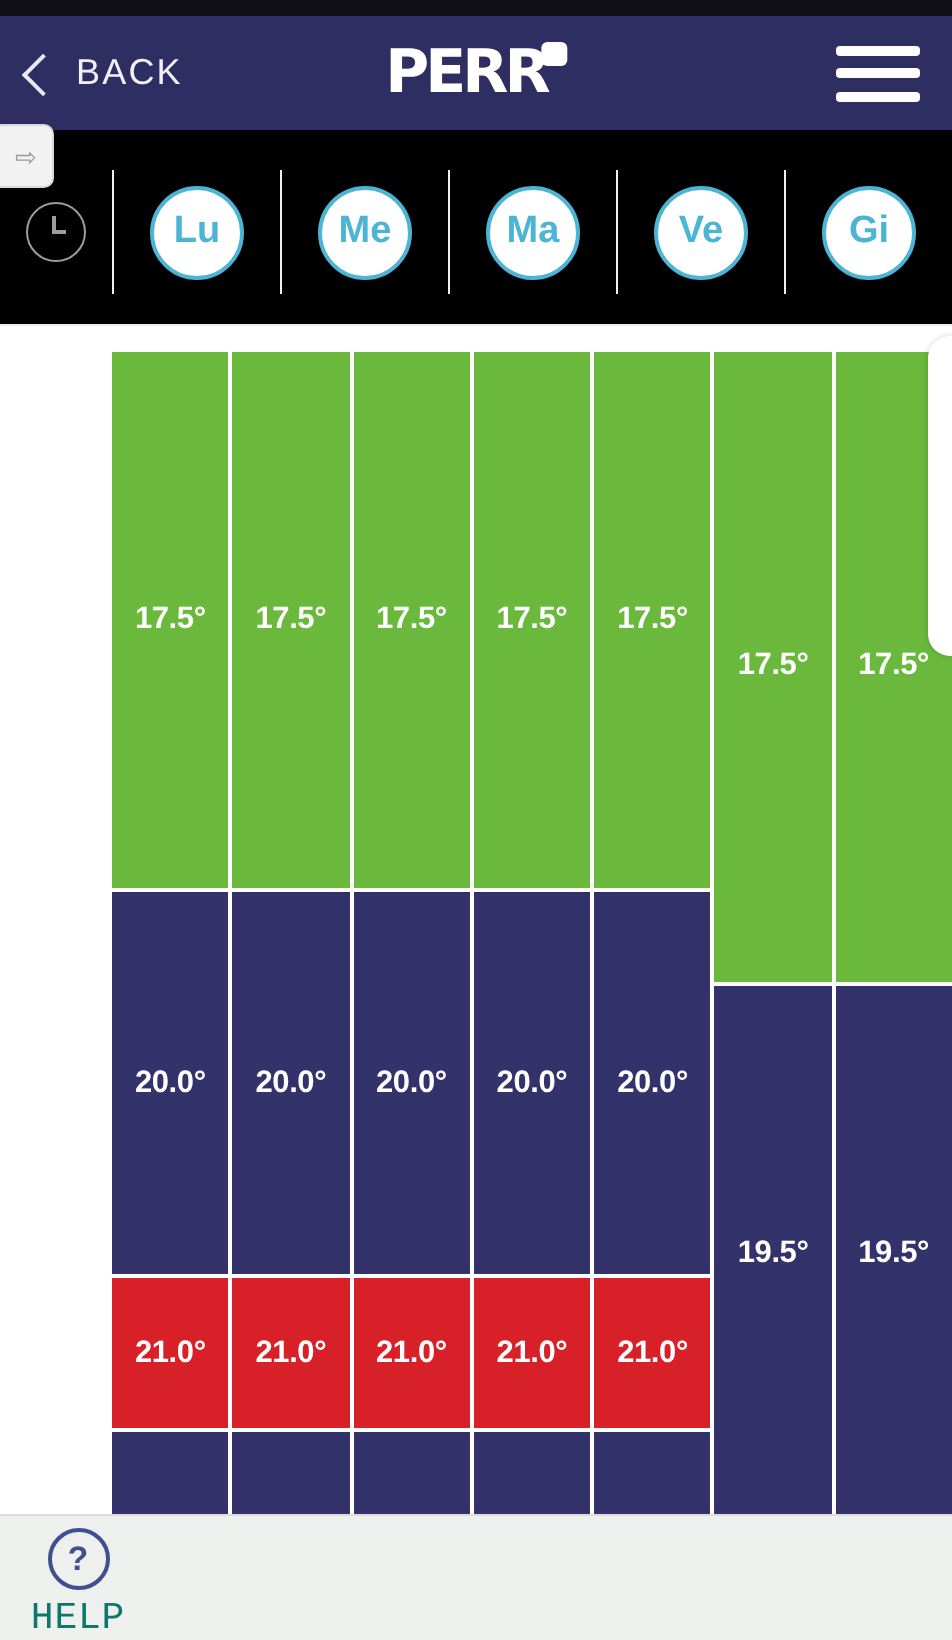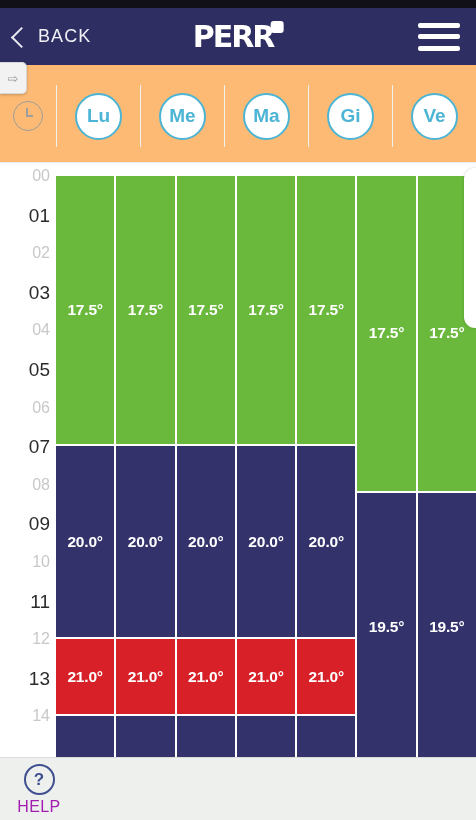--- a/index.html
+++ b/index.html
@@ -111,21 +111,21 @@
     color: #9a9a9a;
     font-size: 13px;
     line-height: 1;
   }
 
   
   .day-row {
     position: absolute;
     top: 65px; left: 0;
     width: 476px; height: 98px;
-    background: #fdba74;
+    background: #000000;
     border-bottom: 1px solid #ececec;
     box-sizing: border-box;
   }
   .day-row-inner {
     position: absolute;
     top: 20px; left: 0;
     width: 476px; height: 62px;
     display: flex;
   }
   .clock-cell {
@@ -278,23 +278,24 @@
     border-radius: 50%;
     display: flex;
     align-items: center;
     justify-content: center;
     color: #3f4f8f;
     font-size: 17px;
     font-weight: 700;
     line-height: 1;
   }
   .help-label {
-    color: #a21caf;
-    font-size: 16px;
+    color: #0f766e;
+    font-size: 19px;
     letter-spacing: 0.4px;
+    font-family: Liberation Mono, monospace;
   }
 </style>
 </head>
 <body>
 
 <div class="status-strip"></div>
 
 <div class="header">
   <div class="back-group">
     <span class="chevron-left"></span>
@@ -323,46 +324,29 @@
     <div class="day-cell">
       <div class="day-chip">Lu</div>
     </div>
     <div class="day-cell">
       <div class="day-chip">Me</div>
     </div>
     <div class="day-cell">
       <div class="day-chip">Ma</div>
     </div>
     <div class="day-cell">
+      <div class="day-chip">Ve</div>
+    </div>
+    <div class="day-cell">
       <div class="day-chip">Gi</div>
-    </div>
-    <div class="day-cell">
-      <div class="day-chip">Ve</div>
     </div>
   </div>
 </div>
 
 <div class="schedule">
-  <div class="hour-axis" id="hour-axis">
-      <div class="hour-label minor" style="top: 13px;">00</div>
-      <div class="hour-label major" style="top: 51.6px;">01</div>
-      <div class="hour-label minor" style="top: 90.2px;">02</div>
-      <div class="hour-label major" style="top: 128.8px;">03</div>
-      <div class="hour-label minor" style="top: 167.4px;">04</div>
-      <div class="hour-label major" style="top: 206px;">05</div>
-      <div class="hour-label minor" style="top: 244.6px;">06</div>
-      <div class="hour-label major" style="top: 283.2px;">07</div>
-      <div class="hour-label minor" style="top: 321.8px;">08</div>
-      <div class="hour-label major" style="top: 360.4px;">09</div>
-      <div class="hour-label minor" style="top: 399px;">10</div>
-      <div class="hour-label major" style="top: 437.6px;">11</div>
-      <div class="hour-label minor" style="top: 476.2px;">12</div>
-      <div class="hour-label major" style="top: 514.8px;">13</div>
-      <div class="hour-label minor" style="top: 553.4px;">14</div>
-    </div>
   <div class="columns" id="columns">
       <div class="day-column">
         <div class="seg" style="top: 13px; height: 268.2px; background: rgb(106, 185, 60);">
           <span class="seg-label">17.5°</span>
         </div>
         <div class="seg" style="top: 283.2px; height: 191px; background: rgb(51, 50, 107);">
           <span class="seg-label">20.0°</span>
         </div>
         <div class="seg" style="top: 476.2px; height: 75.2px; background: rgb(216, 32, 40);">
           <span class="seg-label">21.0°</span>

